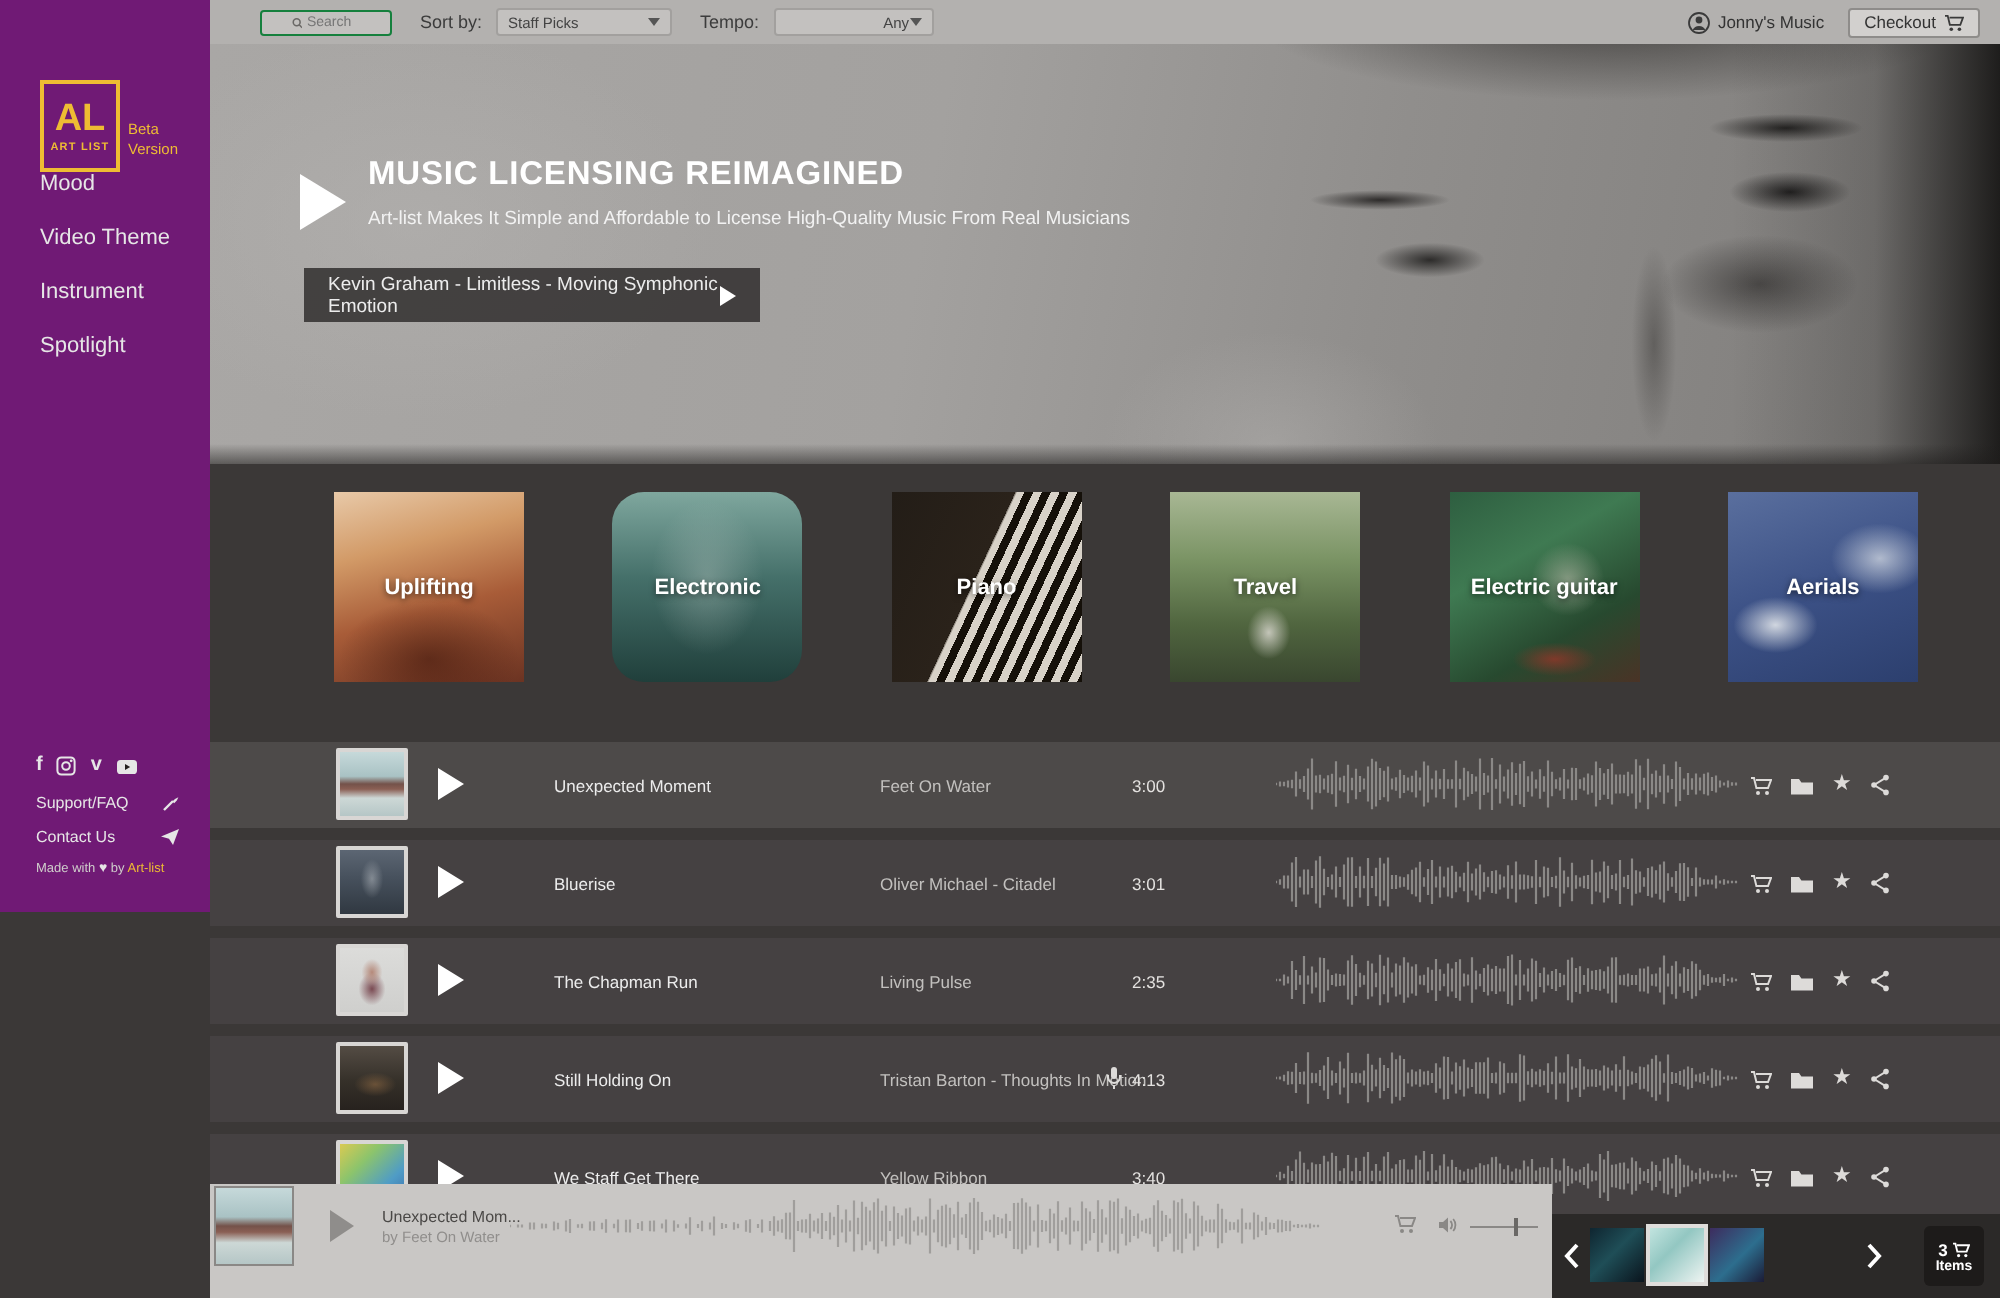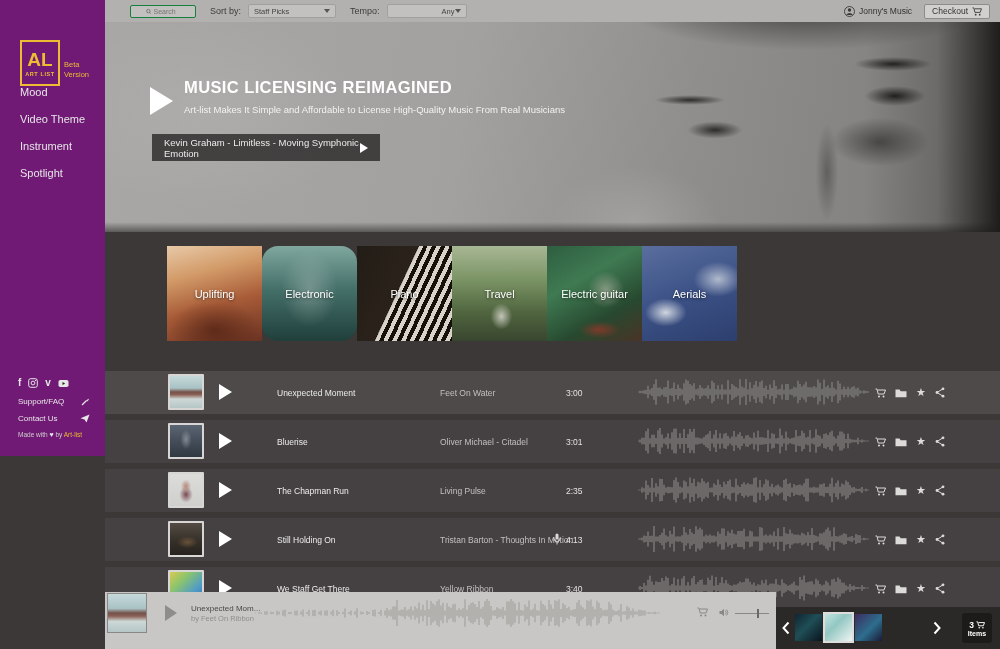--- a/index.html
+++ b/index.html
@@ -52,21 +52,21 @@
     linear-gradient(100deg,#a9a7a5 0%,#a3a19f 40%,#908e8c 65%,#7d7b79 100%);}
   .hero::after{content:"";position:absolute;left:0;right:0;bottom:0;height:10px;background:linear-gradient(to top,rgba(30,28,27,.55),transparent);}
   .hero-play{position:absolute;left:45px;top:65px;width:0;height:0;border-top:14px solid transparent;border-bottom:14px solid transparent;border-left:23px solid #fff;cursor:pointer;}
   .hero-title{position:absolute;left:79px;top:56px;color:#fff;font-size:16.5px;font-weight:bold;letter-spacing:.4px;}
   .hero-sub{position:absolute;left:79px;top:82px;color:#f2f2f2;font-size:9.5px;}
   .hero-banner{position:absolute;left:47px;top:112px;width:228px;height:27px;background:rgba(44,42,41,.82);display:flex;align-items:center;justify-content:space-between;padding:0 12px;cursor:pointer;z-index:2;}
   .hero-banner .txt{color:#ececec;font-size:9.5px;}
   .mini-tri{width:0;height:0;border-top:5px solid transparent;border-bottom:5px solid transparent;border-left:8px solid #fff;}
 
   
-  .cats{display:flex;justify-content:flex-start;padding:14px 41px 0 62px;}
+  .cats{display:flex;justify-content:space-between;padding:14px 41px 0 62px;font-weight:bold;}
   .cat{width:95px;height:95px;position:relative;display:flex;align-items:center;justify-content:center;cursor:pointer;}
   .cat-label{color:#fff;font-size:11px;text-shadow:0 1px 3px rgba(0,0,0,.6);}
   .cat-0{background:radial-gradient(ellipse 60px 40px at 50% 88%, rgba(60,20,10,.55), transparent 75%),linear-gradient(165deg,#e8c9a8 0%,#d29a67 30%,#a85c38 60%,#6b3322 100%);}
   .cat-1{background:radial-gradient(ellipse 40px 55px at 50% 45%, rgba(200,210,205,.35), transparent 70%),linear-gradient(180deg,#7fa79e 0%,#45706a 45%,#203f3b 100%);border-radius:16px;}
   .cat-2{background:linear-gradient(115deg,#231d17 0%,#2a221a 44%,transparent 45%),repeating-linear-gradient(115deg,#d8d2c8 0 4px,#151009 4px 8px);}
   .cat-3{background:radial-gradient(ellipse 18px 22px at 52% 74%, rgba(225,222,215,.8), transparent 60%),linear-gradient(180deg,#a8b794 0%,#7b9465 35%,#50653f 70%,#39462f 100%);}
   .cat-4{background:radial-gradient(circle 26px at 62% 46%, rgba(210,205,190,.5), transparent 70%),radial-gradient(ellipse 30px 12px at 55% 88%, rgba(180,50,40,.6), transparent 70%),linear-gradient(150deg,#2e5e40 0%,#3f7a52 35%,#27492f 70%,#4a3326 100%);}
   .cat-5{background:radial-gradient(ellipse 30px 20px at 25% 70%, rgba(235,238,240,.85), transparent 70%),radial-gradient(ellipse 35px 25px at 80% 35%, rgba(225,230,235,.7), transparent 70%),linear-gradient(160deg,#5a6f9e 0%,#3c5186 50%,#2c3f6e 100%);}
 
   
@@ -389,21 +389,21 @@
           </svg>
         </div>
       </div>
   </div>
 </div>
 
 <div class="playerbar">
   <div class="p-thumb thumb-0"></div>
   <div class="p-play"></div>
   <div class="p-title">Unexpected Mom...</div>
-  <div class="p-artist">by Feet On Ribbon</div>
+  <div class="p-artist">by Feet On Water</div>
   <svg class="p-wave" width="405" height="28">
       <path d="M0 13.4L0 14.6M4 13.3L4 14.7M6 13.2L6 14.8M10 12.2L10 15.8M12 12.3L12 15.7M16 12.8L16 15.2M18 12.9L18 15.1M22 11.7L22 16.3M24 12.4L24 15.6M28 11.3L28 16.7M30 10.5L30 17.5M34 13.1L34 14.9M36 12.9L36 15.1M40 11.8L40 16.2M42 11.6L42 16.4M46 12.4L46 15.6M48 10.6L48 17.4M52 12.9L52 15.1M54 10.8L54 17.2M58 10.9L58 17.1M60 10.8L60 17.2M64 12.5L64 15.5M66 11.6L66 16.4M70 11.4L70 16.6M72 11.2L72 16.8M76 12.8L76 15.2M78 10.8L78 17.2M82 11.2L82 16.8M84 13.1L84 14.9M88 12.8L88 15.2M90 9.6L90 18.4M94 13.0L94 15.0M96 11.4L96 16.6M100 12.2L100 15.8M102 9.2L102 18.8M106 12.5L106 15.5M108 13.0L108 15.0M112 12.1L112 15.9M114 12.9L114 15.1M118 11.1L118 16.9M120 10.6L120 17.4M124 13.0L124 15.0M126 10.7L126 17.3M130 11.5L130 16.5M132 9.1L132 18.9M134 11.2L134 16.8M136 10.6L136 17.4M138 7.4L138 20.6M140 7.2L140 20.8M142 1.0L142 27.0M144 11.5L144 16.5M146 10.8L146 17.2M148 10.6L148 17.4M150 7.9L150 20.1M152 11.3L152 16.7M154 10.3L154 17.7M156 7.5L156 20.5M158 11.5L158 16.5M160 7.2L160 20.8M162 9.4L162 18.6M164 3.5L164 24.5M166 10.8L166 17.2M168 5.8L168 22.2M170 11.2L170 16.8M172 1.3L172 26.7M174 9.9L174 18.1M176 1.9L176 26.1M178 4.4L178 23.6M180 6.3L180 21.7M182 2.1L182 25.9M184 0.2L184 27.8M186 6.4L186 21.6M188 3.8L188 24.2M190 11.5L190 16.5M192 4.2L192 23.8M194 7.5L194 20.5M196 8.7L196 19.3M198 5.3L198 22.7M200 4.8L200 23.2M202 11.3L202 16.7M204 9.2L204 18.8M206 10.8L206 17.2M208 9.2L208 18.8M210 0.3L210 27.7M212 10.8L212 17.2M214 5.9L214 22.1M216 3.9L216 24.1M218 3.3L218 24.7M220 4.9L220 23.1M222 8.1L222 19.9M224 1.9L224 26.1M226 9.7L226 18.3M228 8.0L228 20.0M230 2.2L230 25.8M232 0.0L232 28.0M234 1.9L234 26.1M236 7.0L236 21.0M238 11.4L238 16.6M240 10.9L240 17.1M242 8.3L242 19.7M244 9.5L244 18.5M246 10.3L246 17.7M248 7.9L248 20.1M250 11.5L250 16.5M252 2.5L252 25.5M254 2.4L254 25.6M256 0.1L256 27.9M258 2.2L258 25.8M260 4.2L260 23.8M262 11.2L262 16.8M264 3.3L264 24.7M266 11.0L266 17.0M268 11.4L268 16.6M270 5.4L270 22.6M272 7.8L272 20.2M274 1.6L274 26.4M276 11.1L276 16.9M278 9.7L278 18.3M280 4.8L280 23.2M282 11.2L282 16.8M284 11.4L284 16.6M286 1.7L286 26.3M288 5.1L288 22.9M290 6.8L290 21.2M292 10.5L292 17.5M294 1.1L294 26.9M296 5.6L296 22.4M298 9.7L298 18.3M300 1.3L300 26.7M302 1.9L302 26.1M304 0.2L304 27.8M306 10.1L306 17.9M308 4.2L308 23.8M310 5.9L310 22.1M312 9.0L312 19.0M314 7.8L314 20.2M316 11.3L316 16.7M318 10.4L318 17.6M320 9.9L320 18.1M322 3.6L322 24.4M324 1.1L324 26.9M326 6.4L326 21.6M328 8.5L328 19.5M330 10.3L330 17.7M332 1.3L332 26.7M334 2.1L334 25.9M336 0.4L336 27.6M338 7.6L338 20.4M340 10.2L340 17.8M342 1.8L342 26.2M344 3.7L344 24.3M346 8.9L346 19.1M348 11.3L348 16.7M350 10.7L350 17.3M352 10.7L352 17.3M354 2.9L354 25.1M356 5.4L356 22.6M358 10.6L358 17.4M360 11.9L360 16.1M362 12.1L362 15.9M364 10.8L364 17.2M366 5.2L366 22.8M368 12.4L368 15.6M370 12.3L370 15.7M372 7.3L372 20.7M374 8.4L374 19.6M376 11.8L376 16.2M378 9.5L378 18.5M380 12.2L380 15.8M382 12.5L382 15.5M384 10.8L384 17.2M386 10.9L386 17.1M388 11.5L388 16.5M390 11.4L390 16.6M392 13.4L392 14.6M394 13.0L394 15.0M396 13.4L396 14.6M398 13.2L398 14.8M400 12.8L400 15.2M402 13.4L402 14.6M404 13.4L404 14.6" stroke="#a09e9c" stroke-width="1.1" fill="none"></path>
     </svg>
   <svg class="p-cart" width="11" height="10" viewBox="0 0 11 10">
       <path d="M0.5 1h1.5l1.2 5h5.8l1.5-4H3" fill="none" stroke="#8a8886" stroke-width="1"></path>
       <circle cx="4" cy="8.5" r="1" fill="#8a8886"></circle>
       <circle cx="8.5" cy="8.5" r="1" fill="#8a8886"></circle>
     </svg>
   <svg class="p-vol-icon" width="10" height="9" viewBox="0 0 10 9">
       <path d="M0.5 3h2L5 0.8v7.4L2.5 6h-2z" fill="#8a8886"></path>

